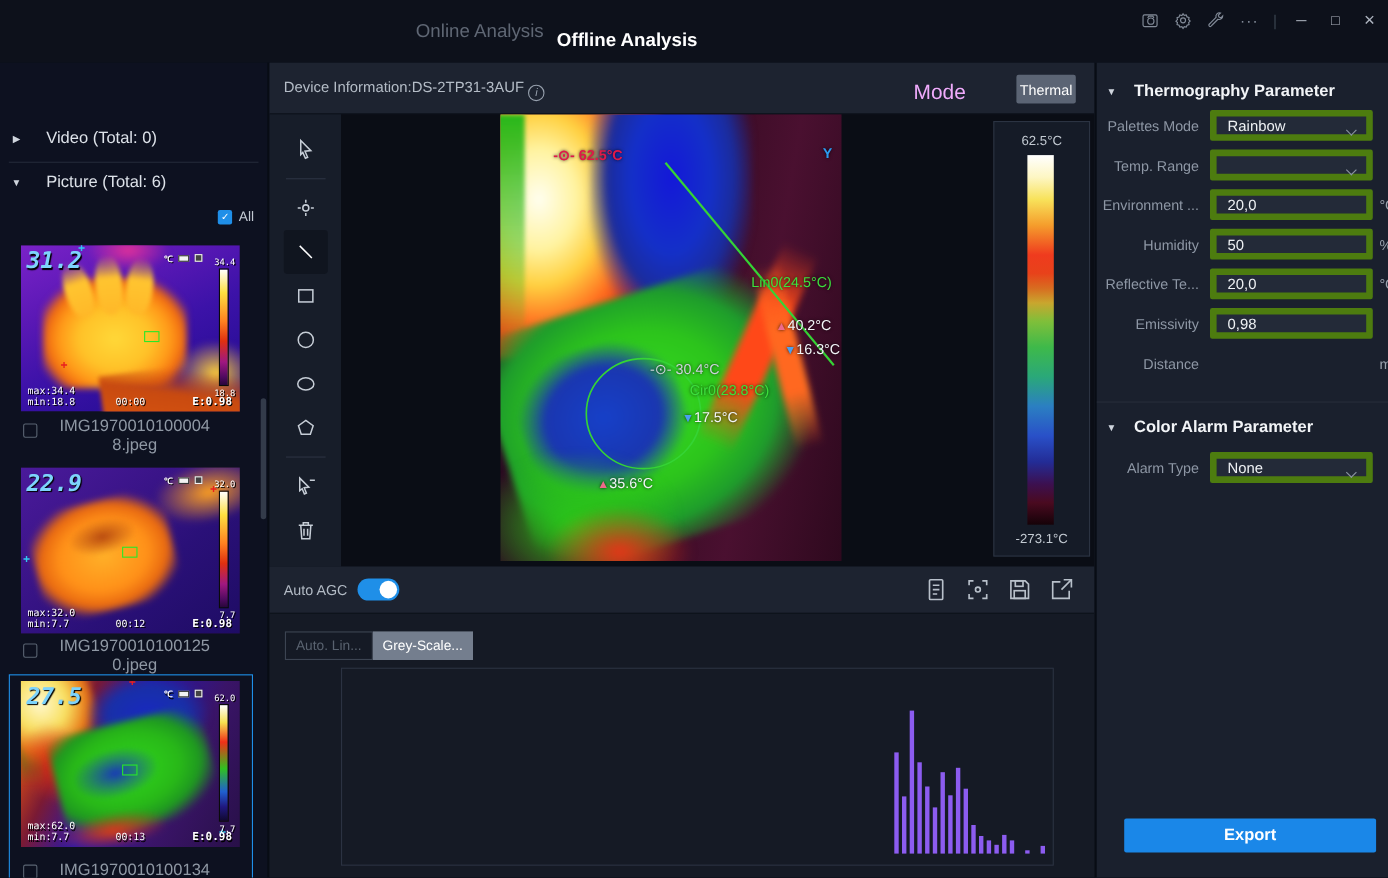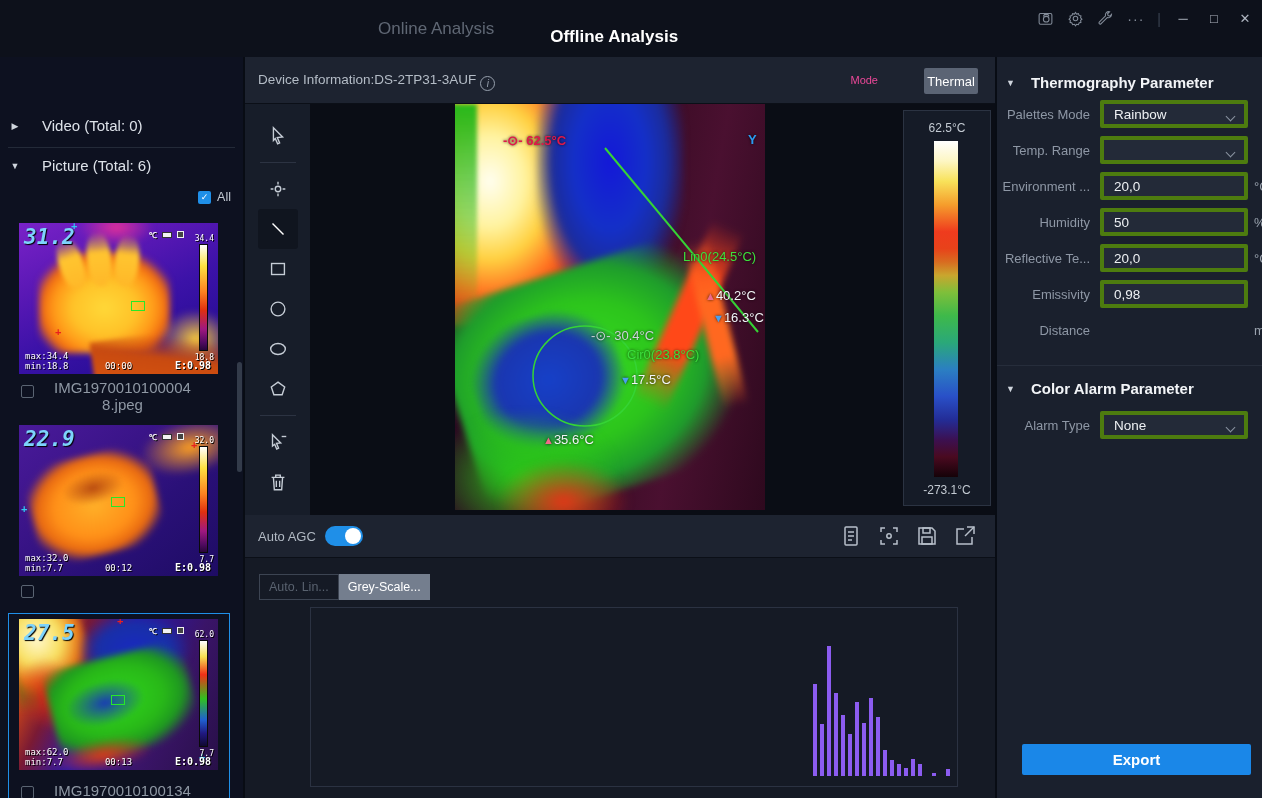--- a/index.html
+++ b/index.html
@@ -1,21 +1,21 @@
 <!DOCTYPE html>
 <html><head>
 <meta charset="utf-8">
 <style>
   * { margin:0; padding:0; box-sizing:border-box; }
   body { font-family:"Liberation Sans", sans-serif; background:#0d111b; }
   #app { position:relative; width:1262px; height:798px; overflow:hidden; background:#0d111b; color:#dfe4ea; }
 
   
   .topbar { position:absolute; left:0; top:0; width:1262px; height:57px; background:#0d111b; }
-  .top-tabs { position:absolute; left:372px; top:0; height:57px; display:flex; gap:44px; align-items:center; }
+  .top-tabs { position:absolute; left:372px; top:0; height:57px; display:flex; align-items:center; }
   .top-tab { font-size:17px; color:#5f6774; cursor:default; position:relative; padding:0 6px; }
   .top-tab.active { color:#ffffff; font-weight:bold;margin-top:16px; }
   .top-tab.active::after { content:""; position:absolute; left:2px; right:2px; bottom:-16px; height:4px; background:#1e8fe8; border-radius:2px; }
   .top-icons { position:absolute; right:8px; top:10px; display:flex; align-items:center; gap:13px; color:#828b98; }
   .top-icons svg { width:17px; height:17px; stroke:#828b98; fill:none; stroke-width:1.5; }
   .ticon-txt { font-size:14px; letter-spacing:1px; }
   .win-divider { color:#3a4250; font-size:14px; }
   .win-glyph { color:#aeb5c0; font-size:13px; width:18px; text-align:center; }
 
   
@@ -81,21 +81,21 @@
   .t3-car { left:16%; top:24%; width:72%; height:64%; background:radial-gradient(ellipse at 45% 45%,#30d81c 0%,#28b818 45%,#1e9820 62%,rgba(30,130,30,0) 78%); transform:rotate(-14deg); filter:blur(3px); }
   .t3-win { left:24%; top:42%; width:38%; height:28%; background:radial-gradient(ellipse,#1838b8,rgba(24,56,184,0) 75%); transform:rotate(-14deg); filter:blur(2px); }
   .t3-hood { left:18%; bottom:0%; width:48%; height:20%; background:radial-gradient(ellipse,#e03818,rgba(224,56,24,0) 75%); transform:rotate(-10deg); filter:blur(3px); }
   .sc-rainbow { background:linear-gradient(180deg,#ffffff,#f8e050 15%,#f03018 32%,#30c020 55%,#2060d0 75%,#201880 88%,#100830 100%); }
 
   
   .devbar { position:absolute; left:245px; top:57px; width:750px; height:47px; background:#1d2330; border-bottom:1px solid #0b0f17; }
   .devinfo { position:absolute; left:13px; top:15px; font-size:13.5px; color:#b4bcc6; }
   .info-circle { display:inline-flex; width:15px; height:15px; border:1px solid #97a0ad; border-radius:50%; color:#97a0ad;
                  font-size:10px; align-items:center; justify-content:center; vertical-align:-3px; margin-left:4px; font-style:italic; }
-  .mode-lbl { position:absolute; right:117px; top:17px; font-size:11px; color:#ec4899; }
+  .mode-lbl { position:absolute; right:117px; top:17px; font-size:19px; color:#f0abfc; }
   .mode-btn { position:absolute; right:17px; top:11px; width:54px; height:26px; background:#5b6474; color:#fff; border:none;
               border-radius:2px; font-size:13px; font-family:inherit; }
 
   .viewport { position:absolute; left:310px; top:104px; width:685px; height:411px; background:#0a0d15; }
   .toolbar { position:absolute; left:245px; top:104px; width:65px; height:411px; background:#171d29; display:flex; flex-direction:column; align-items:center; padding-top:12px; }
   .tool { width:40px; height:40px; display:flex; align-items:center; justify-content:center; border-radius:3px; margin-bottom:0px; }
   .tool svg { width:22px; height:22px; stroke:#c6cdd6; fill:none; stroke-width:1.5; }
   .tool.selected { background:#10151f; }
   .tool-divider { width:36px; height:1px; background:#2c3342; margin:6px 0; }
 
@@ -148,21 +148,21 @@
   .histogram { position:absolute; left:502px; bottom:10px; height:132px; display:flex; align-items:flex-end; gap:3px; }
   .hbar { width:4px; }
 
   
   .rightpanel { position:absolute; left:995px; top:57px; width:267px; height:741px; background:#1a202d; border-left:2px solid #080c14; }
   .sec-head { position:absolute; left:9px; display:flex; align-items:center; gap:16px; }
   .sec-arrow { font-size:9px; color:#cfd5dd; }
   .sec-title { font-size:15px; font-weight:bold; color:#f2f4f7; }
   .prow { position:absolute; left:0; width:267px; height:28px; display:flex; align-items:center; }
   .prow .plbl { width:93px; text-align:right; font-size:13px; color:#8e97a5; flex:none; }
-  .pctrl { margin-left:10px; width:148px; height:28px; background:#232a38; border:4px solid #4d7c0f; border-radius:2px;
+  .pctrl { margin-left:10px; width:148px; height:28px; background:#232a38; border:6px solid #4d7c0f; border-radius:2px;
            display:flex; align-items:center; position:relative; }
   .pctrl .pval { margin-left:10px; font-size:13.5px; color:#eef1f4; }
   .chev { position:absolute; right:10px; top:9px; width:7px; height:7px; border-right:1.5px solid #8a93a0; border-bottom:1.5px solid #8a93a0; transform:rotate(45deg); }
   .punit { position:absolute; left:257px; font-size:13px; color:#9aa3ae; }
   .panel-divider { position:absolute; left:0; width:267px; height:1px; background:#262d3b; }
   .export-btn { position:absolute; left:25px; top:687px; width:229px; height:31px; background:#1a87e8; border:none; border-radius:2px;
                 color:#fff; font-size:15px; font-weight:bold; font-family:inherit; }
 </style>
 </head>
 <body>
@@ -260,20 +260,24 @@
         </span>
       <span class="tscale sc-iron"></span>
       <span class="tsmax mono">32.0</span>
       <span class="tsmin mono">7.7</span>
       <span class="t-max mono">max:32.0</span>
       <span class="t-min mono">min:7.7</span>
       <span class="t-time mono">00:12</span>
       <span class="t-e mono">E:0.98</span>
     </div>
     <span class="checkbox empty fname-check" style="top:528px;"></span>
+    <div class="fname" style="top:522px;">
+      <div>IMG1970010100125</div>
+      <div>0.jpeg</div>
+    </div>
 
     <div class="sel-box"></div>
     <div class="thumb" style="top:562px;">
       <div class="lay t3-base"></div>
       <div class="lay t3-strip"></div>
       <div class="lay t3-hot"></div>
       <div class="lay t3-red"></div>
       <div class="lay t3-blue"></div>
       <div class="lay t3-car"></div>
       <div class="lay t3-win"></div>

